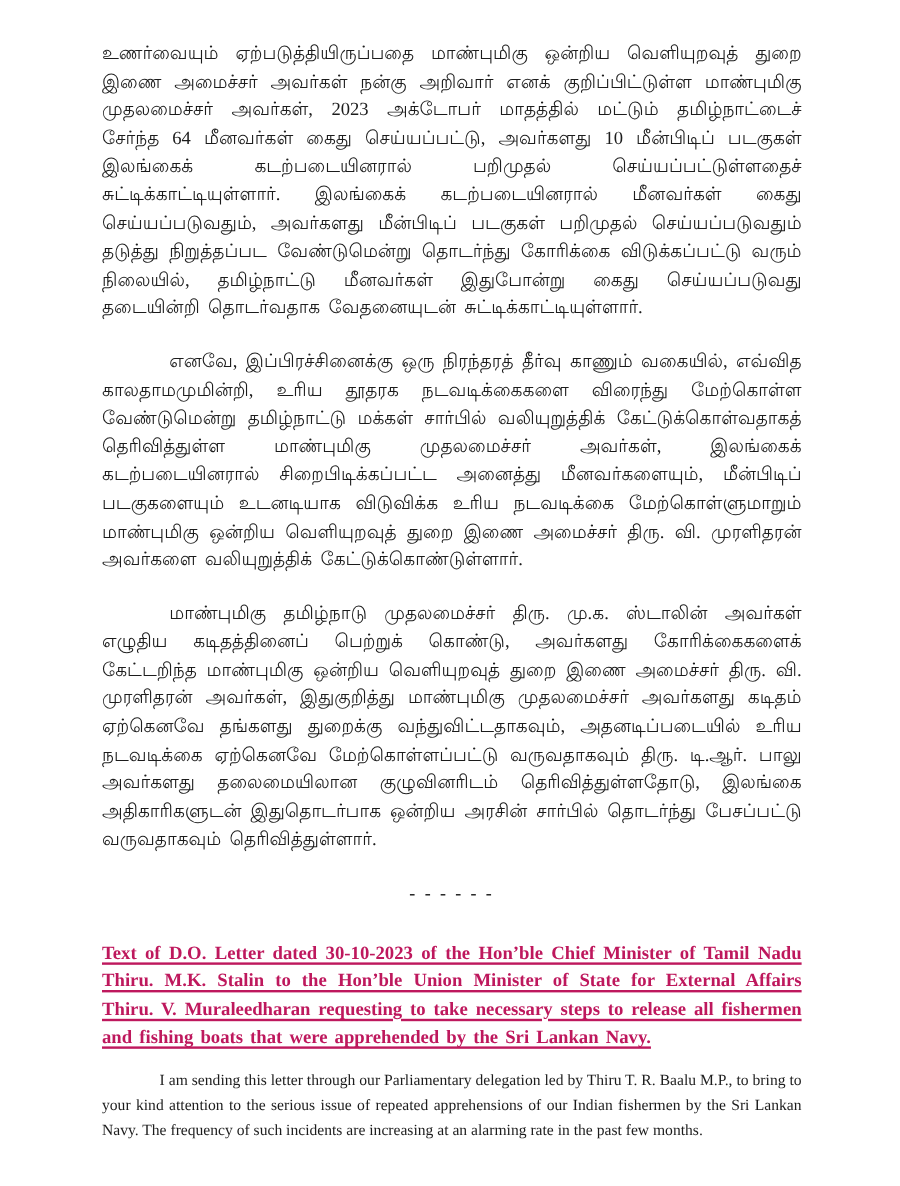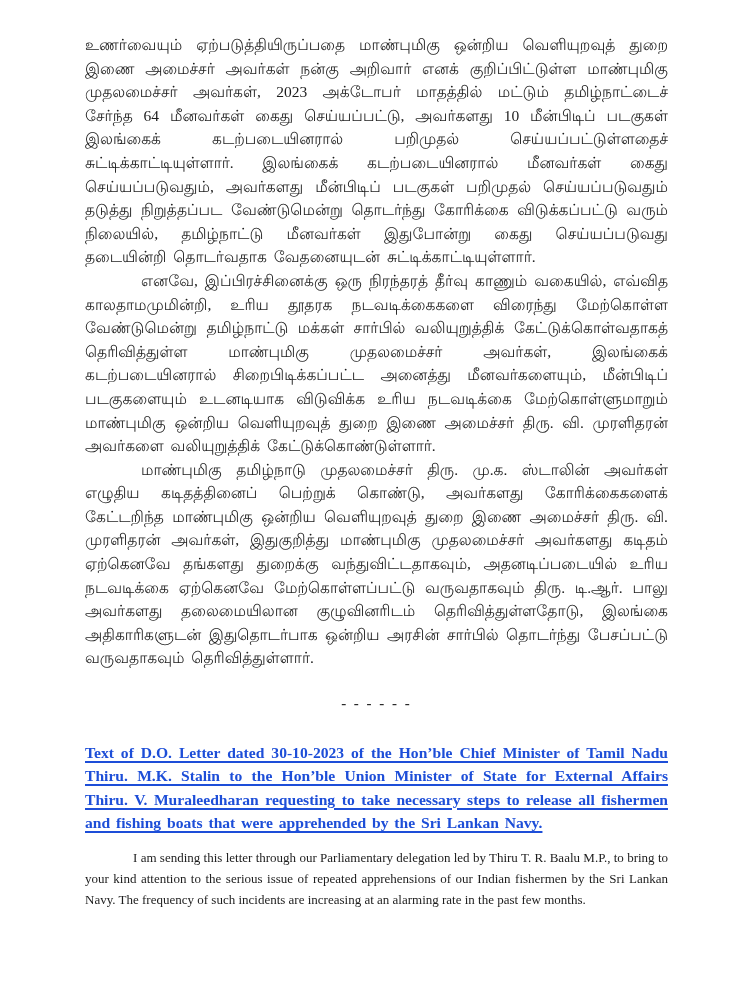--- a/index.html
+++ b/index.html
@@ -21,40 +21,41 @@
     margin: 0;
     font-size: 15.5px;
     line-height: 23.6px;
     text-align: justify;
     color: #1c1c1c;
     word-spacing: 3px;
     font-family: "Liberation Serif", serif;
   }
   .tamil-para.indented {
     text-indent: 56px;
+    margin-top: 21px;
   }
   .separator {
     margin-top: 25px;
     text-align: center;
     font-weight: bold;
     font-size: 15px;
     letter-spacing: 2px;
     color: #2a2a2a;
     font-family: "Liberation Serif", serif;
   }
   .letter-heading {
     margin: 29px 0 0 0;
     font-size: 15.6px;
     line-height: 23.4px;
     font-weight: bold;
     text-align: justify;
     text-decoration: underline;
     text-underline-offset: 3px;
     text-decoration-thickness: 1.5px;
-    color: #1d4ed8;
+    color: #be185d;
     word-spacing: 2px;
     font-family: "Liberation Serif", serif;
   }
   .english-para {
     margin: 12px 0 0 0;
     font-size: 13px;
     line-height: 21.4px;
     text-align: justify;
     text-indent: 48px;
     color: #1c1c1c;

